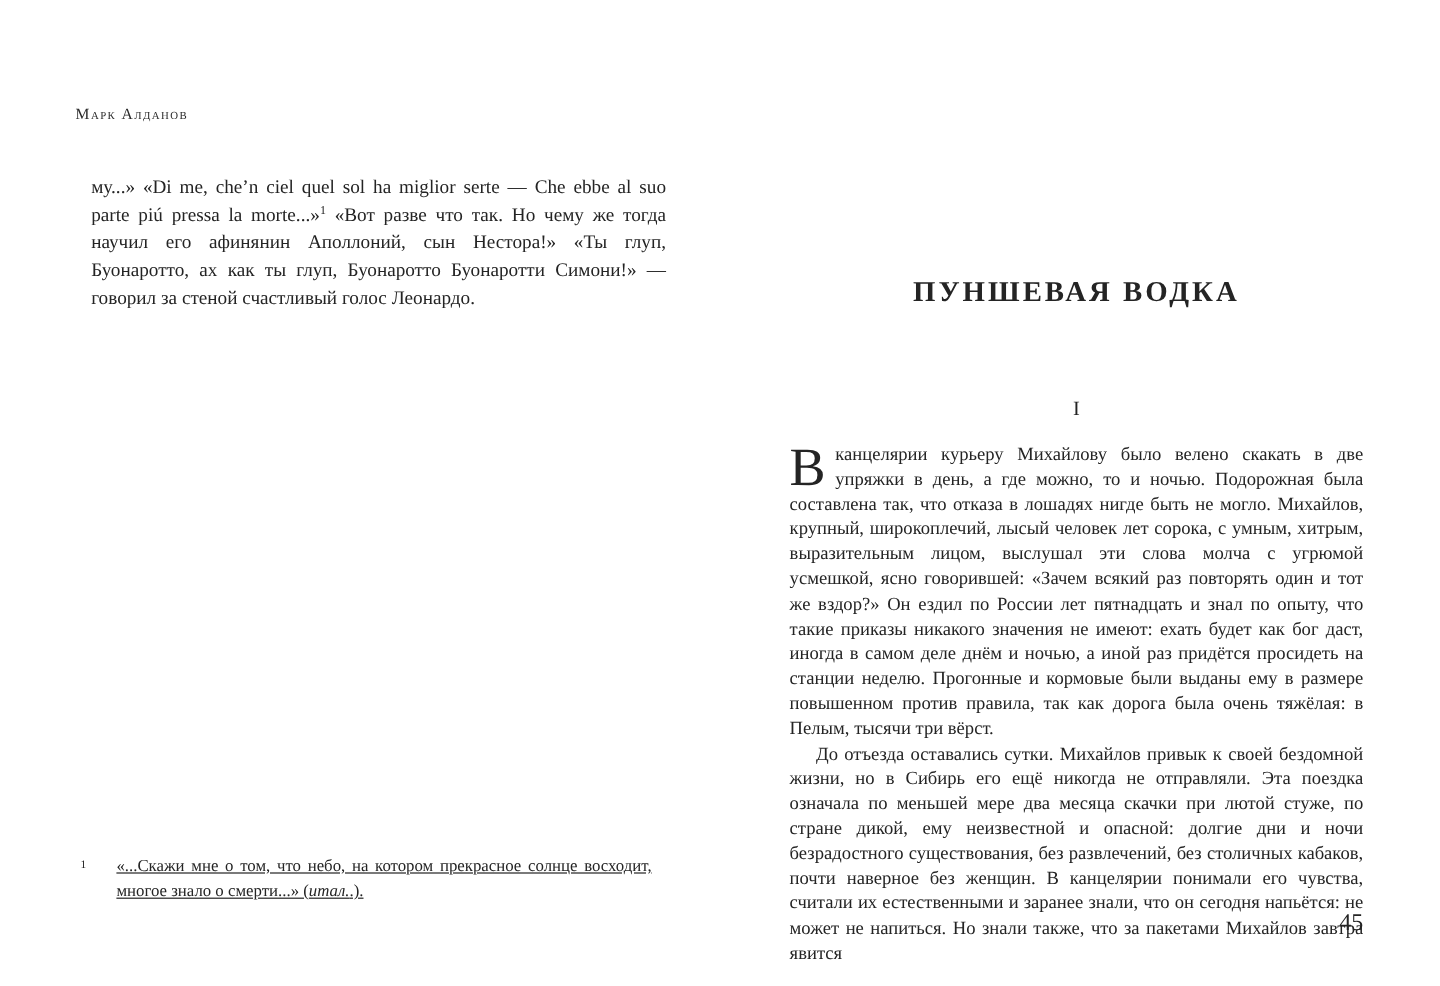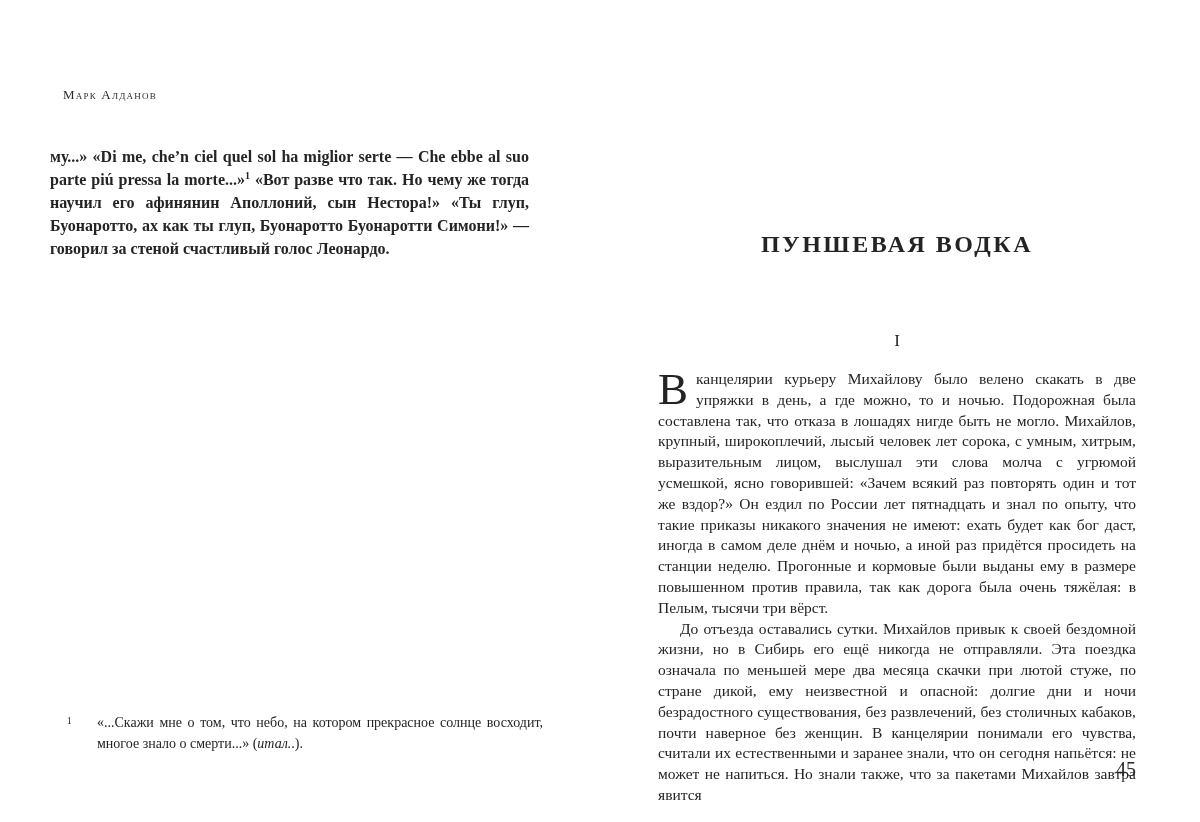--- a/index.html
+++ b/index.html
@@ -23,27 +23,26 @@
     position: absolute;
     left: 63px;
     top: 58px;
     font-size: 13px;
     font-variant: small-caps;
     letter-spacing: 1.2px;
     color: #2b2b2b;
   }
   .left-body {
     position: absolute;
-    left: 50px;
+    left: 76px;
     top: 100px;
     width: 479px;
     font-size: 16px;
     line-height: 23px;
     text-align: justify;
-    font-weight: bold;
   }
   .left-body sup {
     font-size: 10px;
     line-height: 0;
     vertical-align: 6px;
   }
   .footnote {
     position: absolute;
     left: 63px;
     top: 683px;
@@ -53,20 +52,21 @@
   }
   .footnote .fn-marker {
     position: absolute;
     left: 4px;
     top: -1px;
     font-size: 9.5px;
   }
   .footnote .fn-text {
     margin-left: 34px;
     text-align: justify;
+    text-decoration: underline;
   }
 
   
   .story-title {
     position: absolute;
     left: 658px;
     top: 202px;
     width: 478px;
     text-align: center;
     font-size: 24px;

